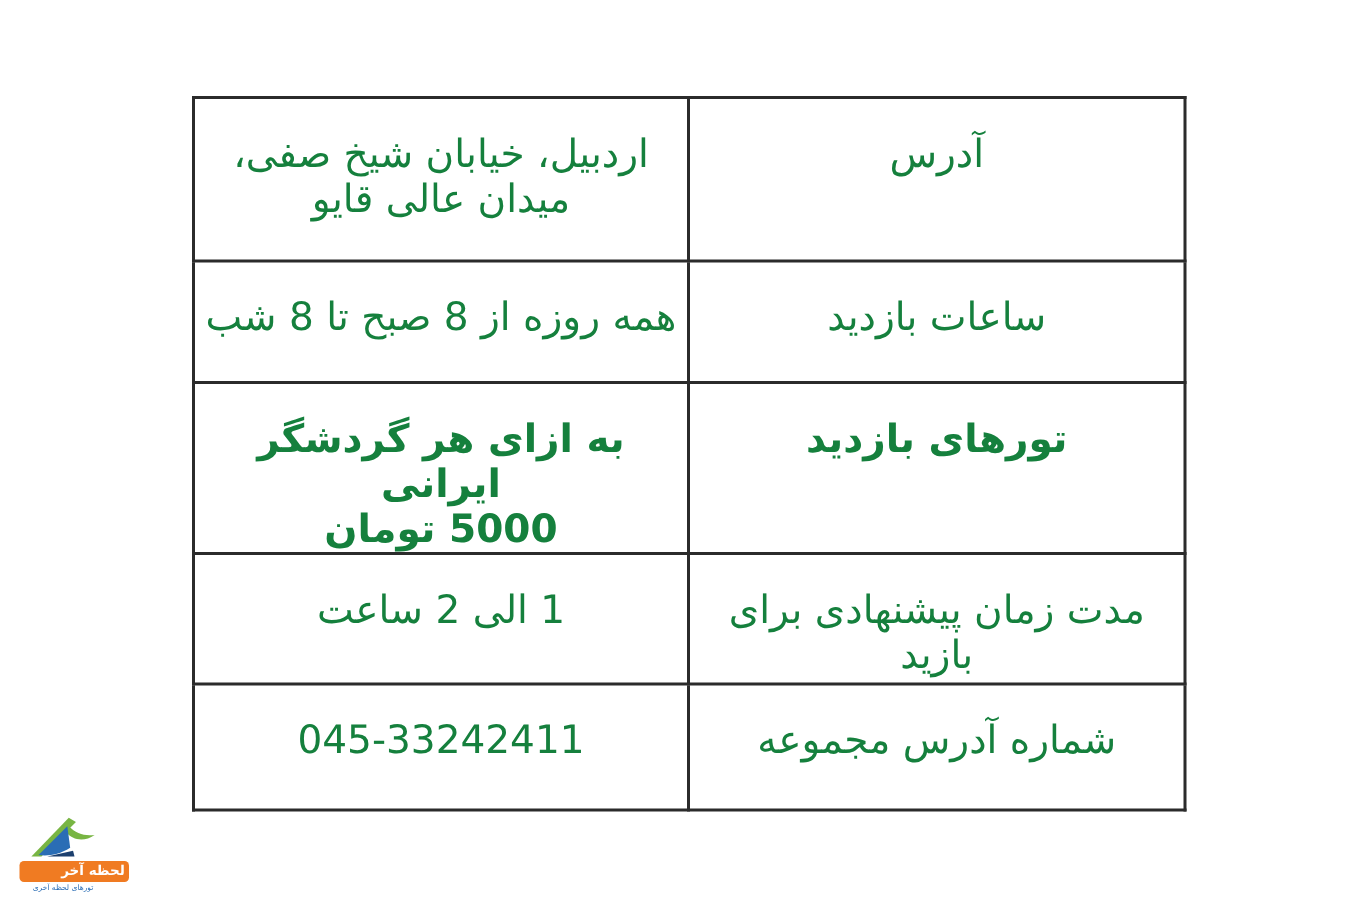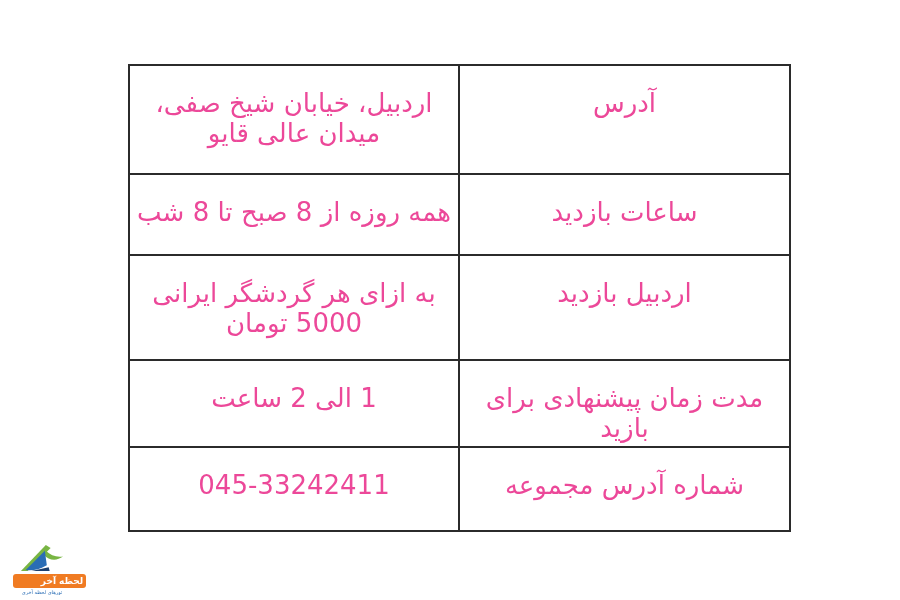--- a/index.html
+++ b/index.html
@@ -24,28 +24,28 @@
     table-layout: fixed;
   }
   .info-table td {
     box-sizing: border-box;
     border: 2px solid #2b2b2b;
     vertical-align: top;
     text-align: center;
     padding: 22px 6px 0 6px;
     font-size: 26px;
     line-height: 30px;
-    color: #ec4899;
+    color: #15803d;
     white-space: pre-line;
   }
   td.cell-label { width: 331px; }
   td.cell-value { width: 330px; }
   tr.row-1 td { height: 109px; }
   tr.row-2 td { height: 81px;  }
-  tr.row-3 td { height: 105px; }
+  tr.row-3 td { height: 105px; font-weight: bold; }
   tr.row-4 td { height: 87px; }
   tr.row-5 td { height: 84px; border-radius: 27px;  }
 
   
   .logo {
     position: absolute;
     left: 13px;
     top: 544px;
     width: 58px;
     text-align: center;
@@ -87,21 +87,21 @@
     <tr class="row-1">
       <td class="cell-label">آدرس</td>
       <td class="cell-value">اردبیل، خیابان شیخ صفی،
 میدان عالی قایو</td>
     </tr>
     <tr class="row-2">
       <td class="cell-label">ساعات بازدید</td>
       <td class="cell-value">همه روزه از 8 صبح تا 8 شب</td>
     </tr>
     <tr class="row-3">
-      <td class="cell-label">اردبیل بازدید</td>
+      <td class="cell-label">تورهای بازدید</td>
       <td class="cell-value">به ازای هر گردشگر ایرانی
 5000 تومان</td>
     </tr>
     <tr class="row-4">
       <td class="cell-label">مدت زمان پیشنهادی برای
 بازید</td>
       <td class="cell-value">1 الی 2 ساعت</td>
     </tr>
     <tr class="row-5">
       <td class="cell-label">شماره آدرس مجموعه</td>

